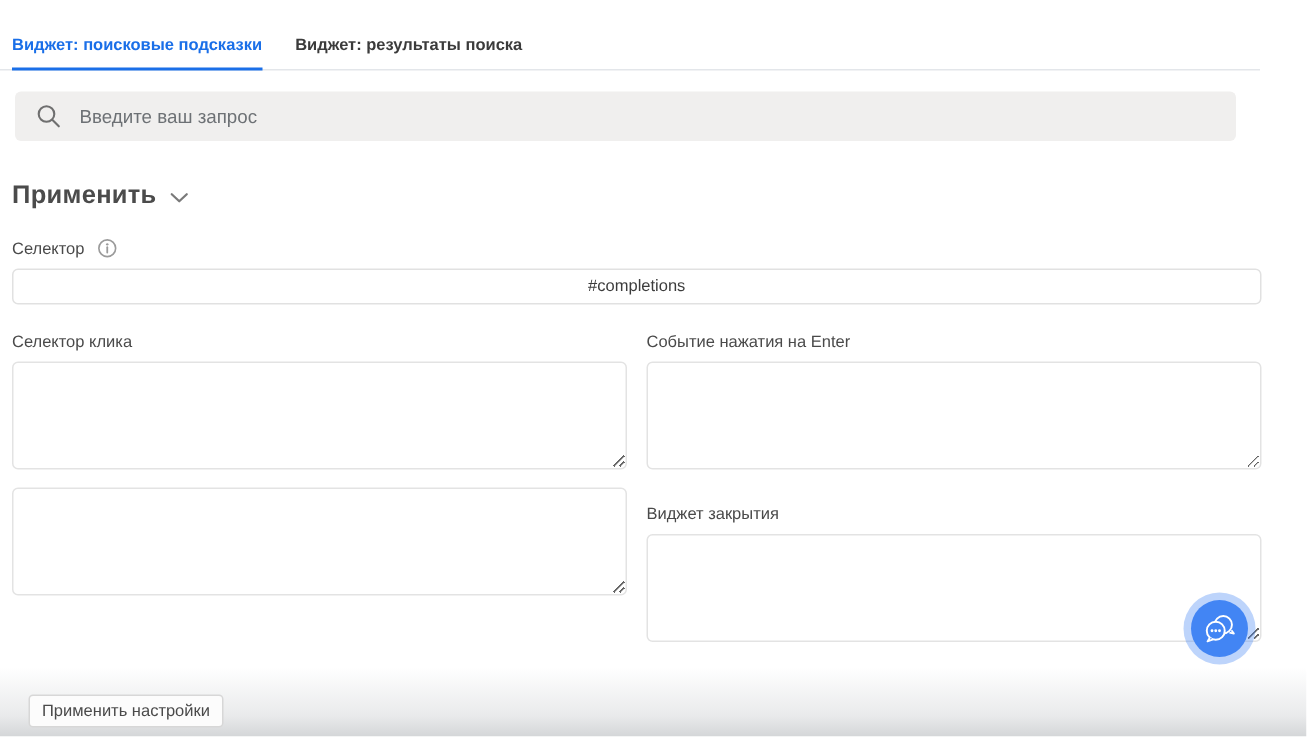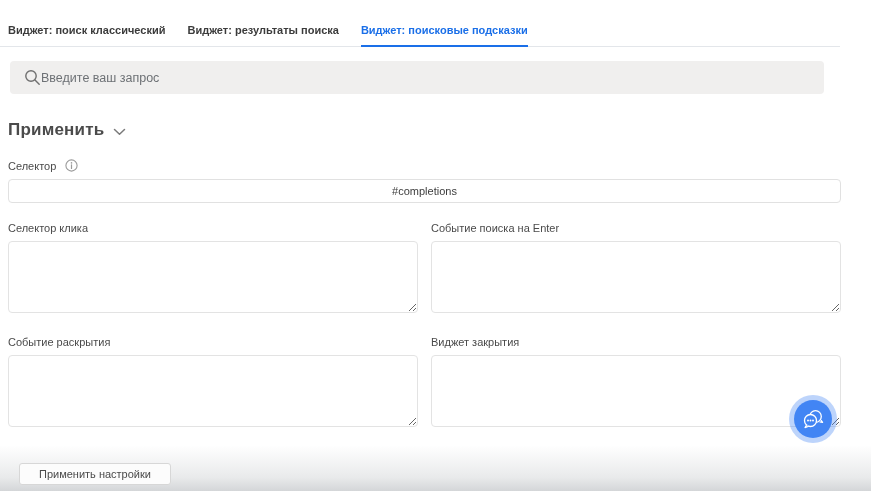--- a/index.html
+++ b/index.html
@@ -14,21 +14,21 @@
          padding-bottom:10px; cursor:pointer; white-space:nowrap; }
   .tab.active { color:#1a6fe8; }
   .tab.active::after { content:''; position:absolute; left:0; right:0; bottom:-1px;
                        height:2px; background:#1a6fe8; }
 
   
   .searchbar { margin:14px 47px 0 10px; height:33px; background:#f0efee;
                border-radius:4px; display:flex; align-items:center; padding:0 14px; }
   .searchbar svg { flex:0 0 auto; }
   .search-input { border:none; outline:none; background:transparent; flex:1;
-                  margin-left:0; font-size:12.5px; color:#b91c1c;
+                  margin-left:12px; font-size:12.5px; color:#b91c1c;
                   font-family:"Liberation Sans", sans-serif; }
   .search-input::placeholder { color:#6d7175; opacity:1; }
 
   
   .content { margin:0 30px 0 8px; }
   .heading-row { display:flex; align-items:center; margin-top:26px; }
   .heading { font-size:17px; font-weight:bold; color:#4b4b4b; letter-spacing:.2px; }
   .heading-row svg { margin-left:9px; margin-top:3px; }
 
   .field-label { font-size:11px; color:#4a4a4a; }
@@ -51,34 +51,33 @@
   .chat-fab { position:absolute; left:794px; top:400px; width:38px; height:38px;
               border-radius:50%; background:#4285f4; border:none; cursor:pointer;
               box-shadow:0 0 0 5px rgba(66,133,244,0.35);
               display:flex; align-items:center; justify-content:center; z-index:6; }
 
   
   .footer-fade { position:absolute; left:0; right:0; bottom:0; height:46px;
                  background:linear-gradient(to bottom, rgba(224,226,228,0) 0%,
                             rgba(215,217,219,0.55) 70%, #d4d6d8 100%);
                  z-index:4; }
-  .apply-btn { position:absolute; left:19px; bottom:6px; height:22px; padding:0 19px;
+  .apply-btn { position:absolute; left:19px; bottom:6px; height:22px; padding:0 8px;
                background:#fcfcfc; border:1px solid #d7d7d7; border-radius:3px;
                font-size:11px; color:#4a4a4a; cursor:pointer; z-index:7;
                font-family:"Liberation Sans", sans-serif; }
 </style>
 </head>
 <body>
 
 <div class="page">
 
   <div class="tabbar">
-    <div class="tab">Виджет: поиск классический</div>
+    <div class="tab active">Виджет: поисковые подсказки</div>
     <div class="tab">Виджет: результаты поиска</div>
-    <div class="tab active">Виджет: поисковые подсказки</div>
   </div>
 
   <div class="searchbar">
     <span style="display:flex;">
       <svg width="17" height="17" viewBox="0 0 17 17" fill="none">
         <circle cx="7" cy="7" r="5.2" stroke="#6f6f6f" stroke-width="1.4"></circle>
         <line x1="11" y1="11" x2="15.2" y2="15.2" stroke="#6f6f6f" stroke-width="1.4" stroke-linecap="round"></line>
       </svg>
     </span>
     <input class="search-input" type="text" placeholder="Введите ваш запрос" style="">
@@ -106,25 +105,24 @@
       </span>
     </div>
     <input class="selector-input" type="text" value="#completions" style="">
 
     <div class="grid">
       <div>
         <div class="field-label">Селектор клика</div>
         <textarea style=""></textarea>
       </div>
       <div>
-        <div class="field-label">Событие поиска на Enter</div>
+        <div class="field-label">Событие нажатия на Enter</div>
         <textarea style=""></textarea>
       </div>
       <div>
-        <div class="field-label">Событие раскрытия</div>
         <textarea style=""></textarea>
       </div>
       <div>
         <div class="field-label">Виджет закрытия</div>
         <textarea style=""></textarea>
       </div>
     </div>
 
   </div>
 

